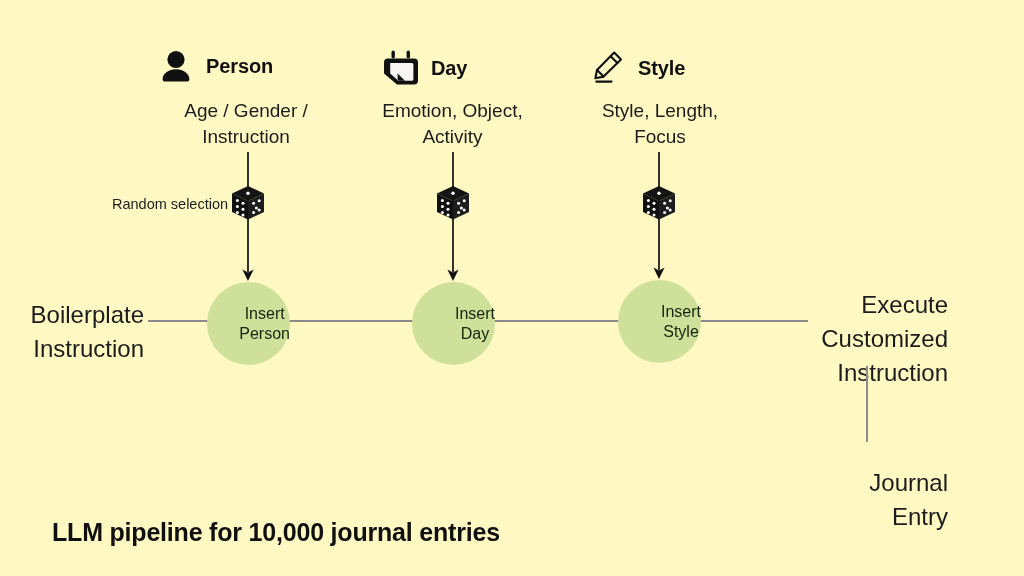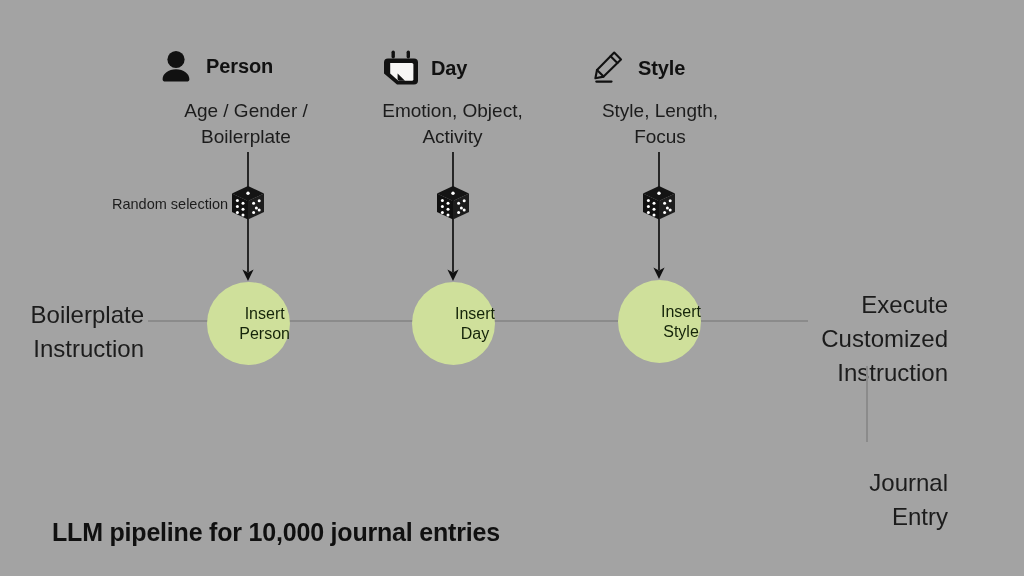--- a/index.html
+++ b/index.html
@@ -116,35 +116,35 @@
     letter-spacing: -0.2px;
     color: #101010;
     white-space: nowrap;
   }
 
   svg { display: block; overflow: visible; }
 </style>
 </head>
 <body style="background: rgb(247, 246, 245);">
 
-<div id="canvas" style="background: #a3a3a3;">
+<div id="canvas" style="background: #fef9c3;">
 
   <div class="hline" style="left: 148px; top: 320px; width: 660px; background: rgb(139, 139, 139);"></div>
 
   <div class="col-head" style="left:156px; top:44px;">
     <span class="icon">
       <svg width="38" height="38" viewBox="0 0 38 38" aria-hidden="true">
         <circle cx="19" cy="12.5" r="8.6" fill="#111111"></circle>
         <path d="M19 22.3c-7.6 0-13.4 4.6-13.4 9.9 0 1.4 1.1 2.4 2.5 2.4h21.8c1.4 0 2.5-1 2.5-2.4 0-5.3-5.8-9.9-13.4-9.9z" fill="#111111"></path>
       </svg>
     </span>
     <span class="col-title">Person</span>
   </div>
   <div class="col-desc" style="left:140px; top:98px; width:212px;">Age / Gender /
-Boilerplate</div>
+Instruction</div>
 
   <div class="random-label" style="left:112px; top:196px; width:108px;text-align:center;">Random selection</div>
 
   <div class="abs" style="left:232px; top:150px;">
     <svg width="32" height="134" viewBox="0 0 32 134" aria-hidden="true">
       <line x1="16" y1="2" x2="16" y2="122" stroke="#111111" stroke-width="1.7"></line>
       <path d="M16 131 L10.4 119.5 L16 122.6 L21.6 119.5 Z" fill="#111111"></path>
     </svg>
   </div>
 

